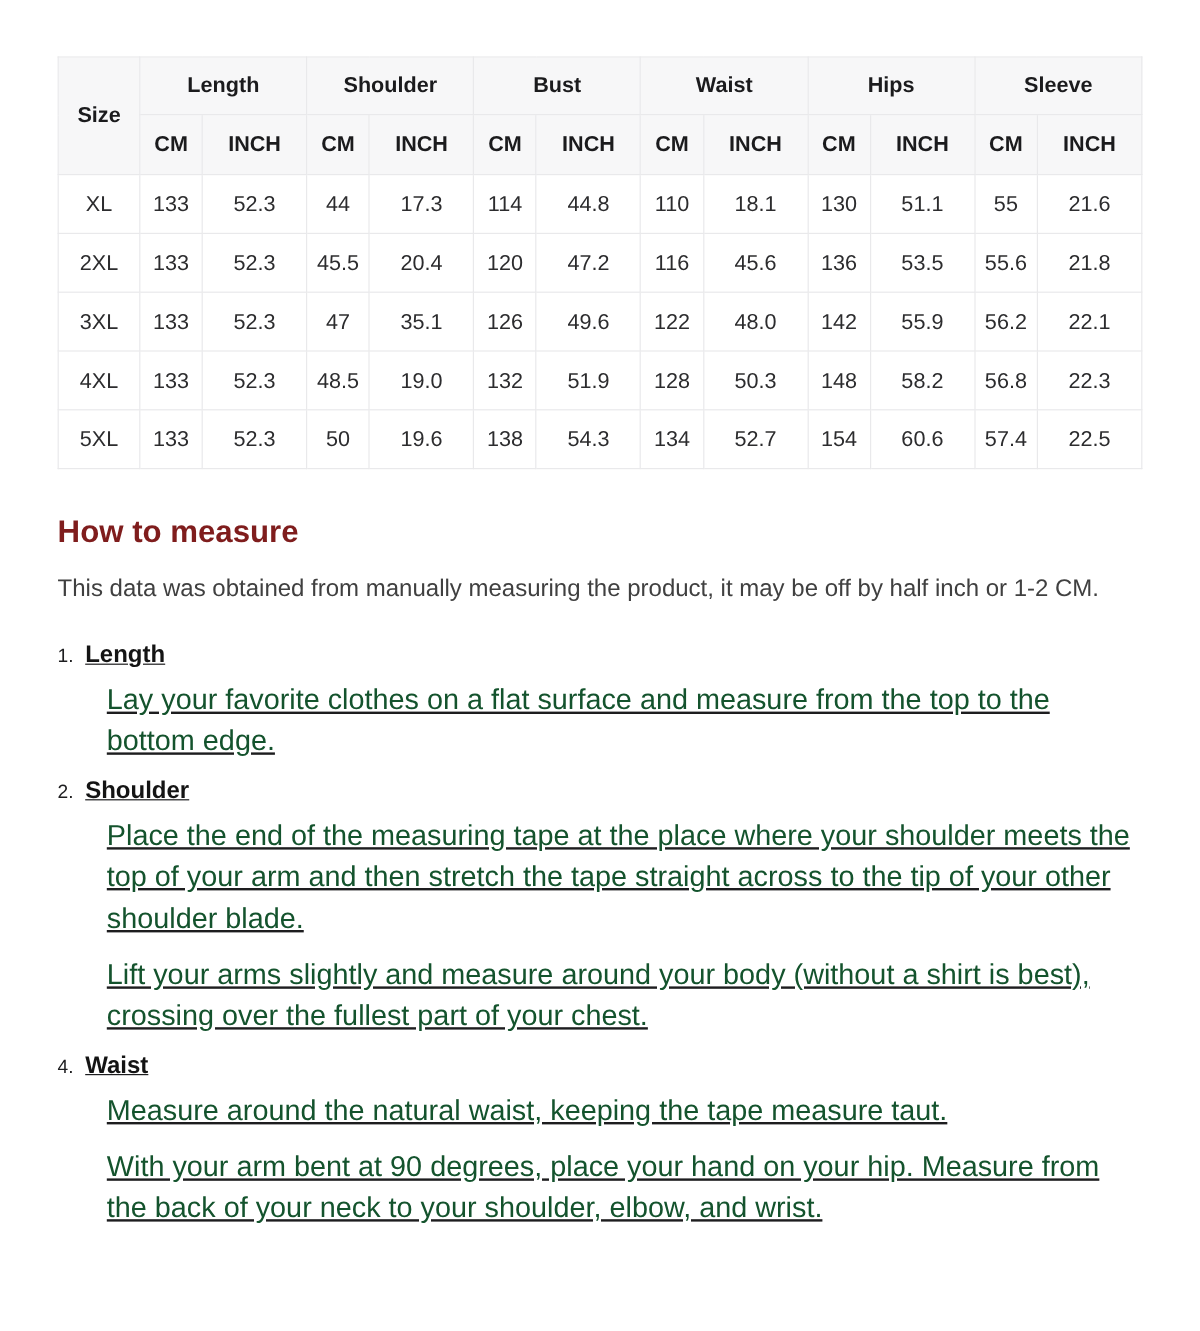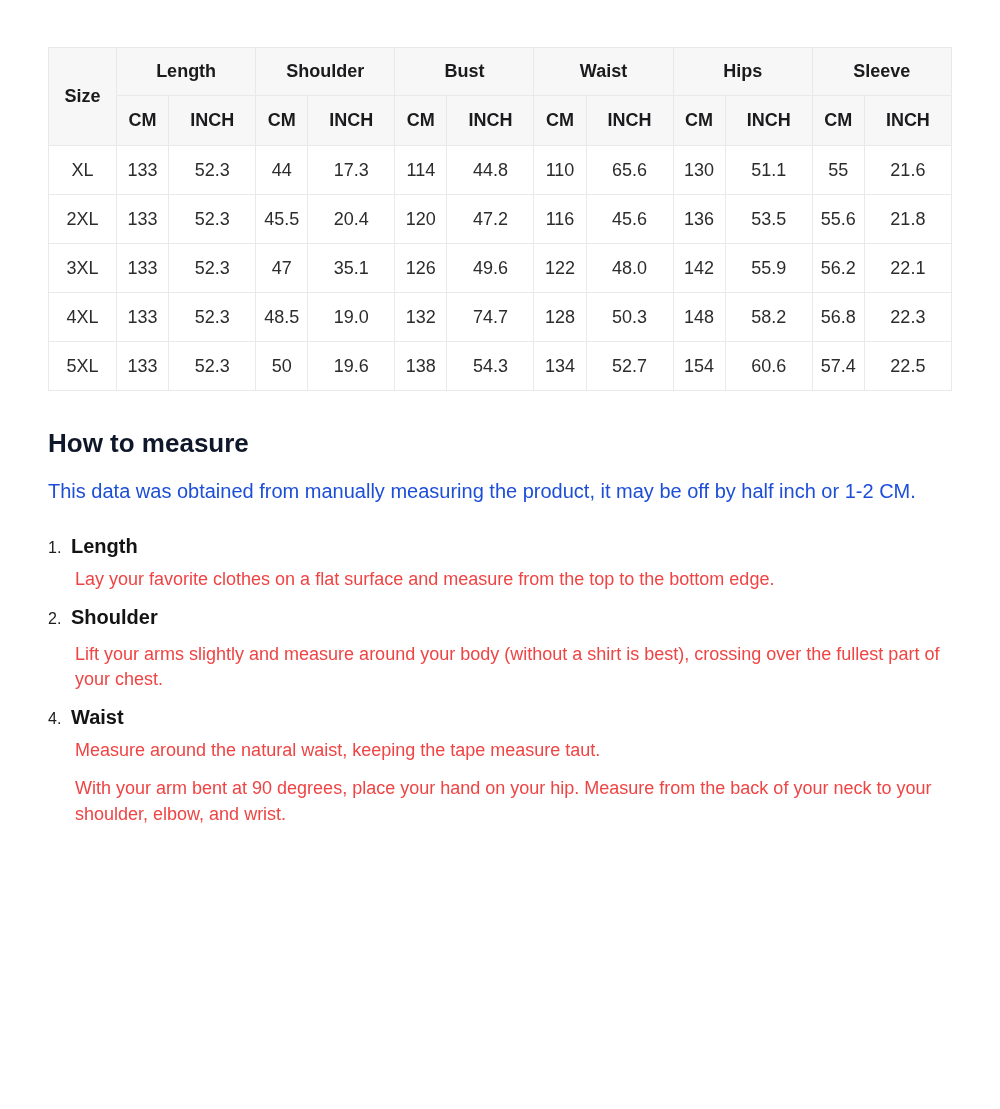--- a/index.html
+++ b/index.html
@@ -46,54 +46,55 @@
   col.c-size { width: 68px; }
   col.c-cm   { width: 52px; }
   col.c-inch { width: 87px; }
 
   
   h2.measure-title {
     margin: 37px 0 0 0;
     font-size: 26px;
     line-height: 1.2;
     font-weight: 700;
-    color: #0f172a;
+    color: #7f1d1d;
   }
   p.intro {
     margin: 17px 0 0 0;
     font-size: 20px;
     line-height: 1.5;
     max-width: 900px;
-    color: #1d4ed8;
+    color: #404040;
   }
   ol.steps {
     list-style: none;
     margin: 29px 0 0 0;
     padding: 0;
+    text-decoration: underline;
   }
   ol.steps li { margin: 0 0 13px 0; }
   .step-head { margin: 0 0 9px 0; }
   .step-num {
     display: inline-block;
     width: 23px;
     font-size: 16px;
     font-weight: 400;
     color: #1d1d1f;
   }
   .step-term {
     font-size: 20px;
     font-weight: 700;
     color: #141414;
   }
   .step-desc {
-    margin-left: 27px;
-    font-size: 18px;
+    margin-left: 41px;
+    font-size: 24px;
     line-height: 1.42;
     max-width: 880px;
-    color: #ef4444;
+    color: #14532d;
   }
 </style>
 </head>
 <body>
 
 <div class="page">
 
   <table class="size-table">
     <colgroup>
       <col class="c-size">
@@ -138,21 +139,21 @@
     <tbody id="table-body">
     <tr>
       <td>XL</td>
       <td>133</td>
       <td>52.3</td>
       <td>44</td>
       <td>17.3</td>
       <td>114</td>
       <td>44.8</td>
       <td>110</td>
-      <td>65.6</td>
+      <td>18.1</td>
       <td>130</td>
       <td>51.1</td>
       <td>55</td>
       <td>21.6</td>
     </tr>
 
     <tr>
       <td>2XL</td>
       <td>133</td>
       <td>52.3</td>
@@ -184,21 +185,21 @@
       <td>22.1</td>
     </tr>
 
     <tr>
       <td>4XL</td>
       <td>133</td>
       <td>52.3</td>
       <td>48.5</td>
       <td>19.0</td>
       <td>132</td>
-      <td>74.7</td>
+      <td>51.9</td>
       <td>128</td>
       <td>50.3</td>
       <td>148</td>
       <td>58.2</td>
       <td>56.8</td>
       <td>22.3</td>
     </tr>
 
     <tr>
       <td>5XL</td>
@@ -227,20 +228,21 @@
       <div class="step-head">
         <span class="step-num">1.</span><span class="step-term">Length</span>
       </div>
       <div class="step-desc">Lay your favorite clothes on a flat surface and measure from the top to the bottom edge.</div>
     </li>
 
     <li>
       <div class="step-head">
         <span class="step-num">2.</span><span class="step-term">Shoulder</span>
       </div>
+      <div class="step-desc">Place the end of the measuring tape at the place where your shoulder meets the top of your arm and then stretch the tape straight across to the tip of your other shoulder blade.</div>
     </li>
 
     <li>
       <div class="step-desc">Lift your arms slightly and measure around your body (without a shirt is best), crossing over the fullest part of your chest.</div>
     </li>
 
     <li>
       <div class="step-head">
         <span class="step-num">4.</span><span class="step-term">Waist</span>
       </div>

